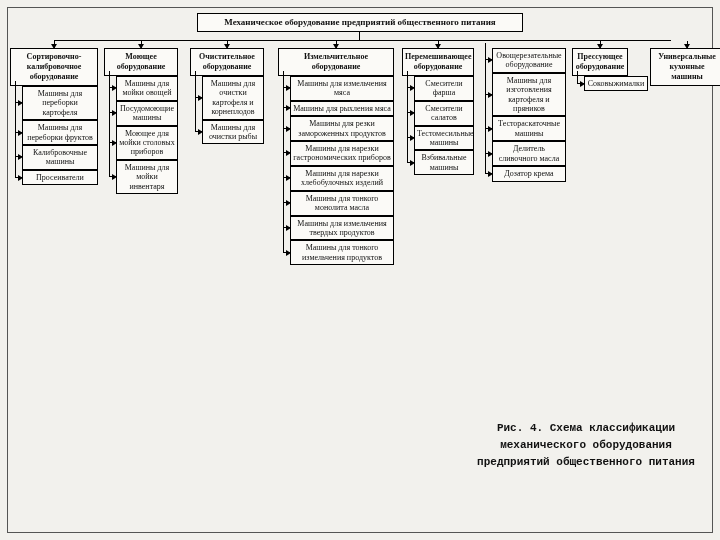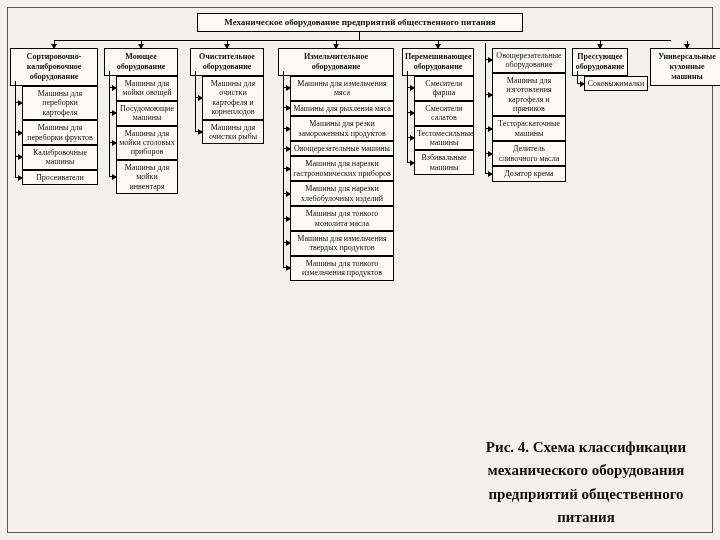--- a/index.html
+++ b/index.html
@@ -63,22 +63,22 @@
   .item::after {
     content:""; position:absolute; left:-8px; top:calc(50% - 1px); width:8px; height:1px; background:#000;
   }
   
   .t::before {
     content:""; position:absolute; left:-5px; top:calc(50% - 3px); width:0; height:0;
     border-left:5px solid #000; border-top:3px solid transparent; border-bottom:3px solid transparent;
   }
 
   .caption {
-    position:absolute; right:18px; top:436px; width:232px;
-    font-size:15px; font-weight:bold; text-align:center; line-height:1.55;
+    position:absolute; right:18px; top:420px; width:232px;
+    font-size:11px; font-weight:bold; text-align:center; line-height:1.55;font-family:Liberation Mono, monospace;
   }
 </style>
 </head>
 <body>
 
 <div class="page">
   <div class="frame"></div>
 
   <div class="chart">
 
@@ -99,40 +99,39 @@
           <div class="item"><span class="t">Калибровочные машины</span></div>
           <div class="item"><span class="t">Просеиватели</span></div>
         </div>
       </div>
 
       <div class="col c2">
         <div class="hdr">Моющее оборудование</div>
         <div class="items">
           <div class="item"><span class="t">Машины для мойки овощей</span></div>
           <div class="item"><span class="t">Посудомоющие машины</span></div>
-          <div class="item"><span class="t">Машины для мойки столовых приборов</span></div>
+          <div class="item"><span class="t">Моющее для мойки столовых приборов</span></div>
           <div class="item"><span class="t">Машины для мойки инвентаря</span></div>
         </div>
       </div>
 
       <div class="col c3">
         <div class="hdr">Очистительное оборудование</div>
         <div class="items">
           <div class="item"><span class="t">Машины для очистки картофеля и корнеплодов</span></div>
           <div class="item"><span class="t">Машины для очистки рыбы</span></div>
         </div>
       </div>
 
       <div class="col c4">
         <div class="hdr">Измельчительное оборудование</div>
         <div class="items">
           <div class="item"><span class="t">Машины для измельчения мяса</span></div>
           <div class="item"><span class="t">Машины для рыхления мяса</span></div>
           <div class="item"><span class="t">Машины для резки замороженных продуктов</span></div>
-          <div class="item"><span class="t">Овощерезательные машины</span></div>
           <div class="item"><span class="t">Машины для нарезки гастрономических приборов</span></div>
           <div class="item"><span class="t">Машины для нарезки хлебобулочных изделий</span></div>
           <div class="item"><span class="t">Машины для тонкого монолита масла</span></div>
           <div class="item"><span class="t">Машины для измельчения твердых продуктов</span></div>
           <div class="item"><span class="t">Машины для тонкого измельчения продуктов</span></div>
         </div>
       </div>
 
       <div class="col c5">
         <div class="hdr">Перемешивающее оборудование</div>

